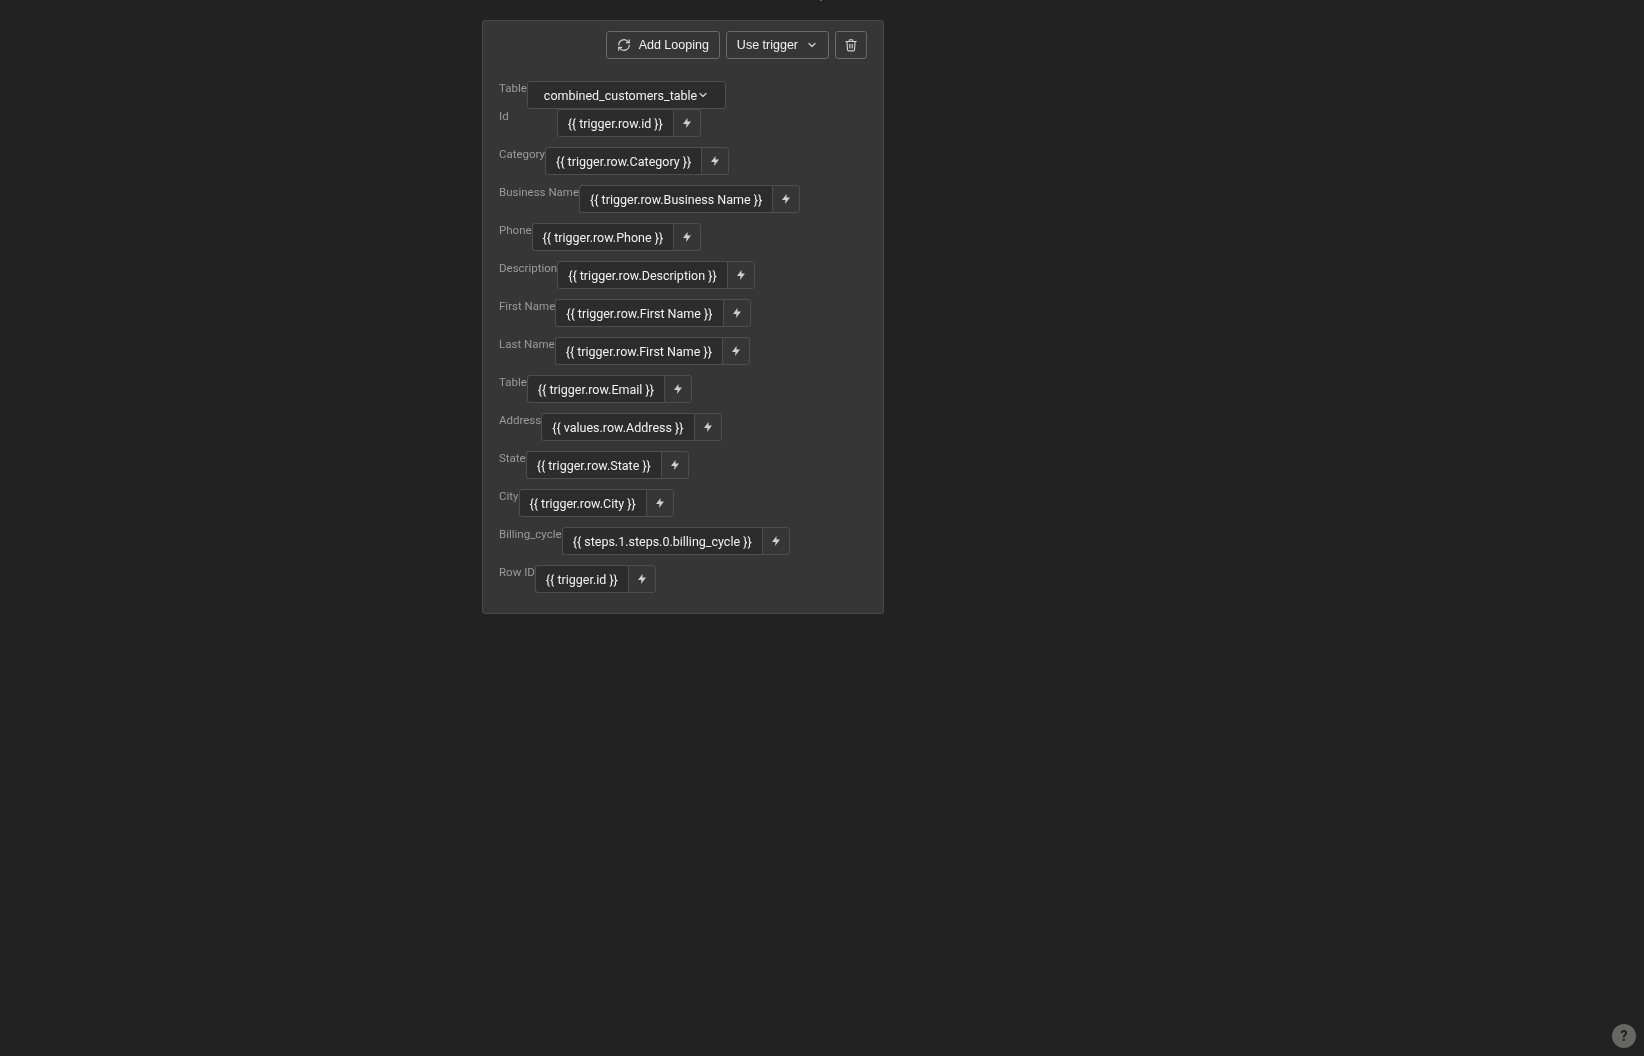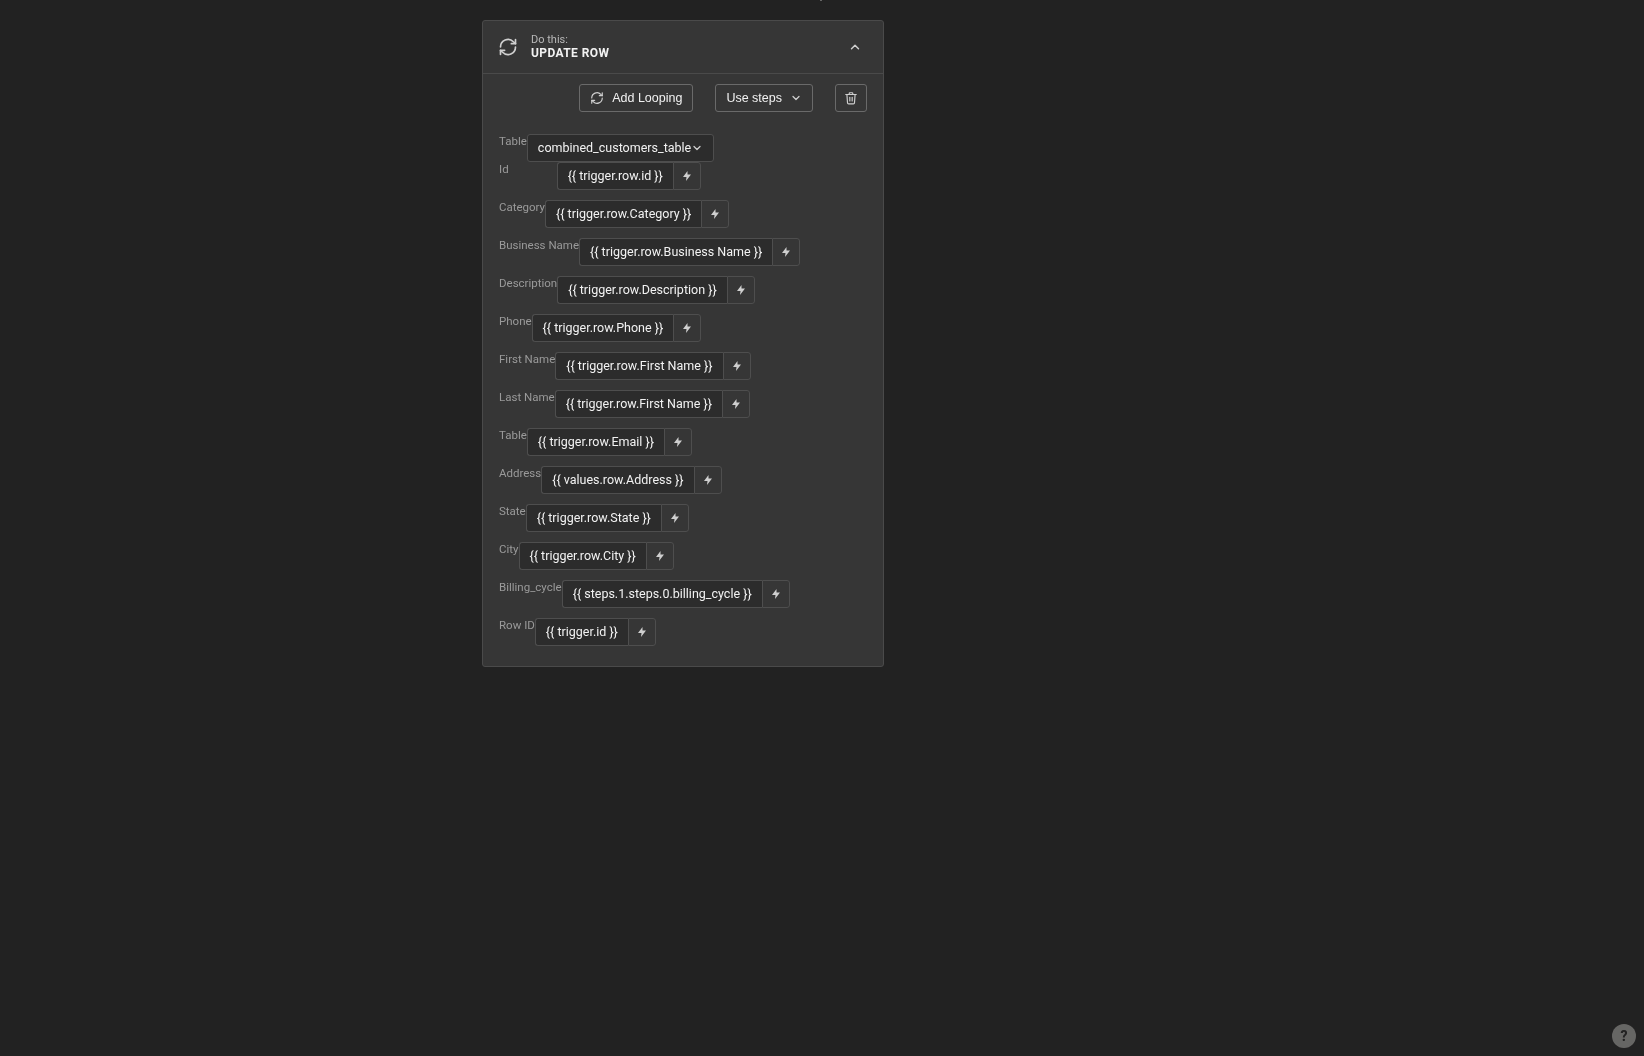--- a/index.html
+++ b/index.html
@@ -75,21 +75,21 @@
     display:flex; align-items:center; justify-content:center;
     color: var(--icon);
     cursor: pointer;
     border-radius: 3px;
   }
 
   .panel-body { padding: 10px 16px 20px 16px; }
 
   .toolbar {
     display: flex; justify-content: flex-end; align-items: center;
-    gap: 22px;
+    gap: 6px;
     padding-bottom: 12px;
   }
   .btn {
     display: inline-flex; align-items: center; gap: 8px;
     height: 28px;
     padding: 0 10px;
     border: 1px solid var(--btn-border);
     background: var(--panel-bg);
     color: var(--text-strong);
     border-radius: 3px;
@@ -100,21 +100,21 @@
   .btn .btn-icon { display:flex; align-items:center; color: var(--icon); }
   .icon-btn { width: 32px; justify-content: center; padding: 0; }
 
   .field { display:flex; flex-direction: row; margin-top: 10px; }
   .field:first-child { margin-top: 0; gap: 48px; }
   .field-label { font-size: 11.5px; color: var(--text-dim); margin-bottom: 4px; }
 
   .select {
     display:flex; align-items:center; justify-content: space-between;
     height: 28px;
-    padding: 0 10px;
+    padding: 0 16px;
     background: var(--input-bg);
     border: 1px solid var(--input-border);
     border-radius: 3px;
     color: var(--text-strong);
     font-size: 12.5px;
     cursor: pointer;
   }
   .select .chev { color: var(--icon); display:flex; }
 
   .input-row { display:flex; }
@@ -158,59 +158,37 @@
   svg { display:block; }
 </style>
 </head>
 <body>
 
 <div class="page">
   <div class="dots-handle">⋮</div>
 
   <div class="panel">
 
-    <div class="panel-header">
-      <span class="header-icon">
-        <svg width="20" height="20" viewBox="0 0 24 24" fill="none" stroke="currentColor" stroke-width="2" stroke-linecap="round" stroke-linejoin="round">
-          <path d="M21 12a9 9 0 0 1-15.5 6.3L3 16"></path>
-          <path d="M3 12a9 9 0 0 1 15.5-6.3L21 8"></path>
-          <polyline points="21 3 21 8 16 8"></polyline>
-          <polyline points="3 21 3 16 8 16"></polyline>
-        </svg>
-      </span>
-      <div class="header-text">
-        <span class="header-subtitle">Do this:</span>
-        <span class="header-title">UPDATE ROW</span>
-      </div>
-      <div class="header-spacer"></div>
-      <div class="collapse-btn">
-        <span>
-          <svg width="14" height="14" viewBox="0 0 24 24" fill="none" stroke="currentColor" stroke-width="2.5" stroke-linecap="round" stroke-linejoin="round">
-              <polyline points="18 15 12 9 6 15"></polyline>
-            </svg>
-        </span>
-      </div>
-    </div>
 
     <div class="panel-body">
 
       <div class="toolbar">
         <button class="btn">
           <span class="btn-icon">
             <svg width="14" height="14" viewBox="0 0 24 24" fill="none" stroke="currentColor" stroke-width="2" stroke-linecap="round" stroke-linejoin="round">
               <path d="M3 12a9 9 0 0 1 15.5-6.3L21 8"></path>
               <polyline points="21 3 21 8 16 8"></polyline>
               <path d="M21 12a9 9 0 0 1-15.5 6.3L3 16"></path>
               <polyline points="3 21 3 16 8 16"></polyline>
             </svg>
           </span>
           <span>Add Looping</span>
         </button>
         <button class="btn">
-          <span>Use steps</span>
+          <span>Use trigger</span>
           <span class="btn-icon">
             <svg width="12" height="12" viewBox="0 0 24 24" fill="none" stroke="currentColor" stroke-width="2.5" stroke-linecap="round" stroke-linejoin="round">
                 <polyline points="6 9 12 15 18 9"></polyline>
               </svg>
           </span>
         </button>
         <button class="btn icon-btn">
           <span class="btn-icon">
             <svg width="14" height="14" viewBox="0 0 24 24" fill="none" stroke="currentColor" stroke-width="2" stroke-linecap="round" stroke-linejoin="round">
               <polyline points="3 6 5 6 21 6"></polyline>
@@ -272,37 +250,37 @@
           <span>
             <svg width="12" height="14" viewBox="0 0 24 24" fill="currentColor">
               <path d="M13 2 L4 14 H11 L10 22 L20 9 H13 Z"></path>
             </svg>
           </span>
         </div>
       </div>
     </div>
 
     <div class="field">
+      <span class="field-label">Phone</span>
+      <div class="input-row">
+        <div class="text-input">{{ trigger.row.Phone }}</div>
+        <div class="bolt-btn">
+          <span>
+            <svg width="12" height="14" viewBox="0 0 24 24" fill="currentColor">
+              <path d="M13 2 L4 14 H11 L10 22 L20 9 H13 Z"></path>
+            </svg>
+          </span>
+        </div>
+      </div>
+    </div>
+
+    <div class="field">
       <span class="field-label">Description</span>
       <div class="input-row">
         <div class="text-input">{{ trigger.row.Description }}</div>
-        <div class="bolt-btn">
-          <span>
-            <svg width="12" height="14" viewBox="0 0 24 24" fill="currentColor">
-              <path d="M13 2 L4 14 H11 L10 22 L20 9 H13 Z"></path>
-            </svg>
-          </span>
-        </div>
-      </div>
-    </div>
-
-    <div class="field">
-      <span class="field-label">Phone</span>
-      <div class="input-row">
-        <div class="text-input">{{ trigger.row.Phone }}</div>
         <div class="bolt-btn">
           <span>
             <svg width="12" height="14" viewBox="0 0 24 24" fill="currentColor">
               <path d="M13 2 L4 14 H11 L10 22 L20 9 H13 Z"></path>
             </svg>
           </span>
         </div>
       </div>
     </div>
 

